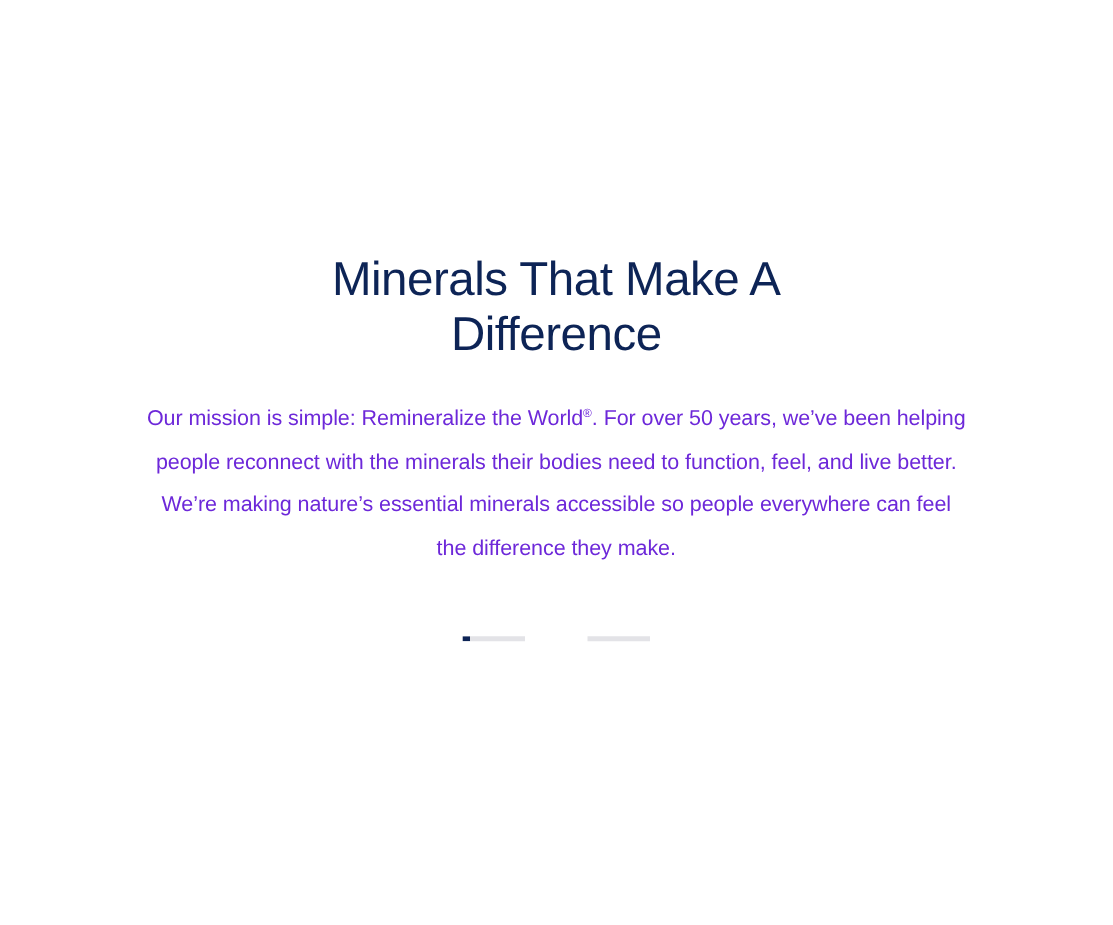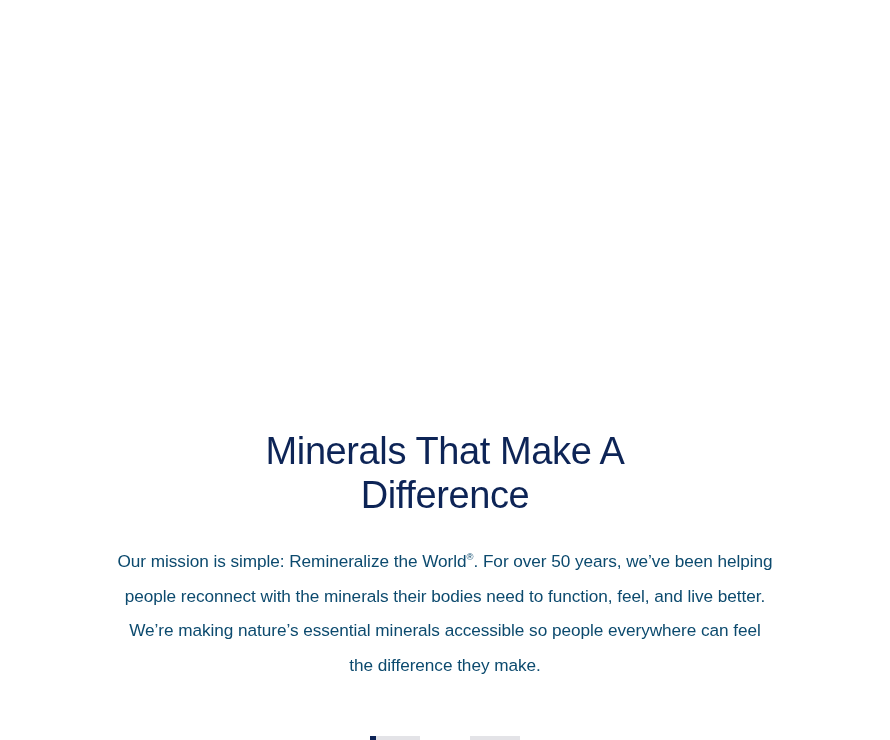--- a/index.html
+++ b/index.html
@@ -25,21 +25,21 @@
 
   .hero-section {
     position: absolute;
     left: 0;
     top: 0;
     width: 890px;
     height: 740px;
     display: flex;
     flex-direction: column;
     align-items: center;
-    justify-content: flex-end;
+    justify-content: flex-start;
   }
 
   .hero-inner {
     width: 660px;
     margin-top: 202px;
     display: flex;
     flex-direction: column;
     align-items: center;
   }
 
@@ -56,21 +56,21 @@
   }
 
   .hero-paragraph {
     margin: 0;
     margin-top: 27px;
     width: 656px;
     font-size: 17.2px;
     line-height: 34.5px;
     font-weight: 400;
     letter-spacing: -0.05px;
-    color: #0c4a6e;
+    color: #6d28d9;
     text-align: center;
   }
 
   .hero-paragraph .trademark-sup {
     font-size: 9.5px;
     vertical-align: super;
     line-height: 0;
     letter-spacing: 0;
   }
 

